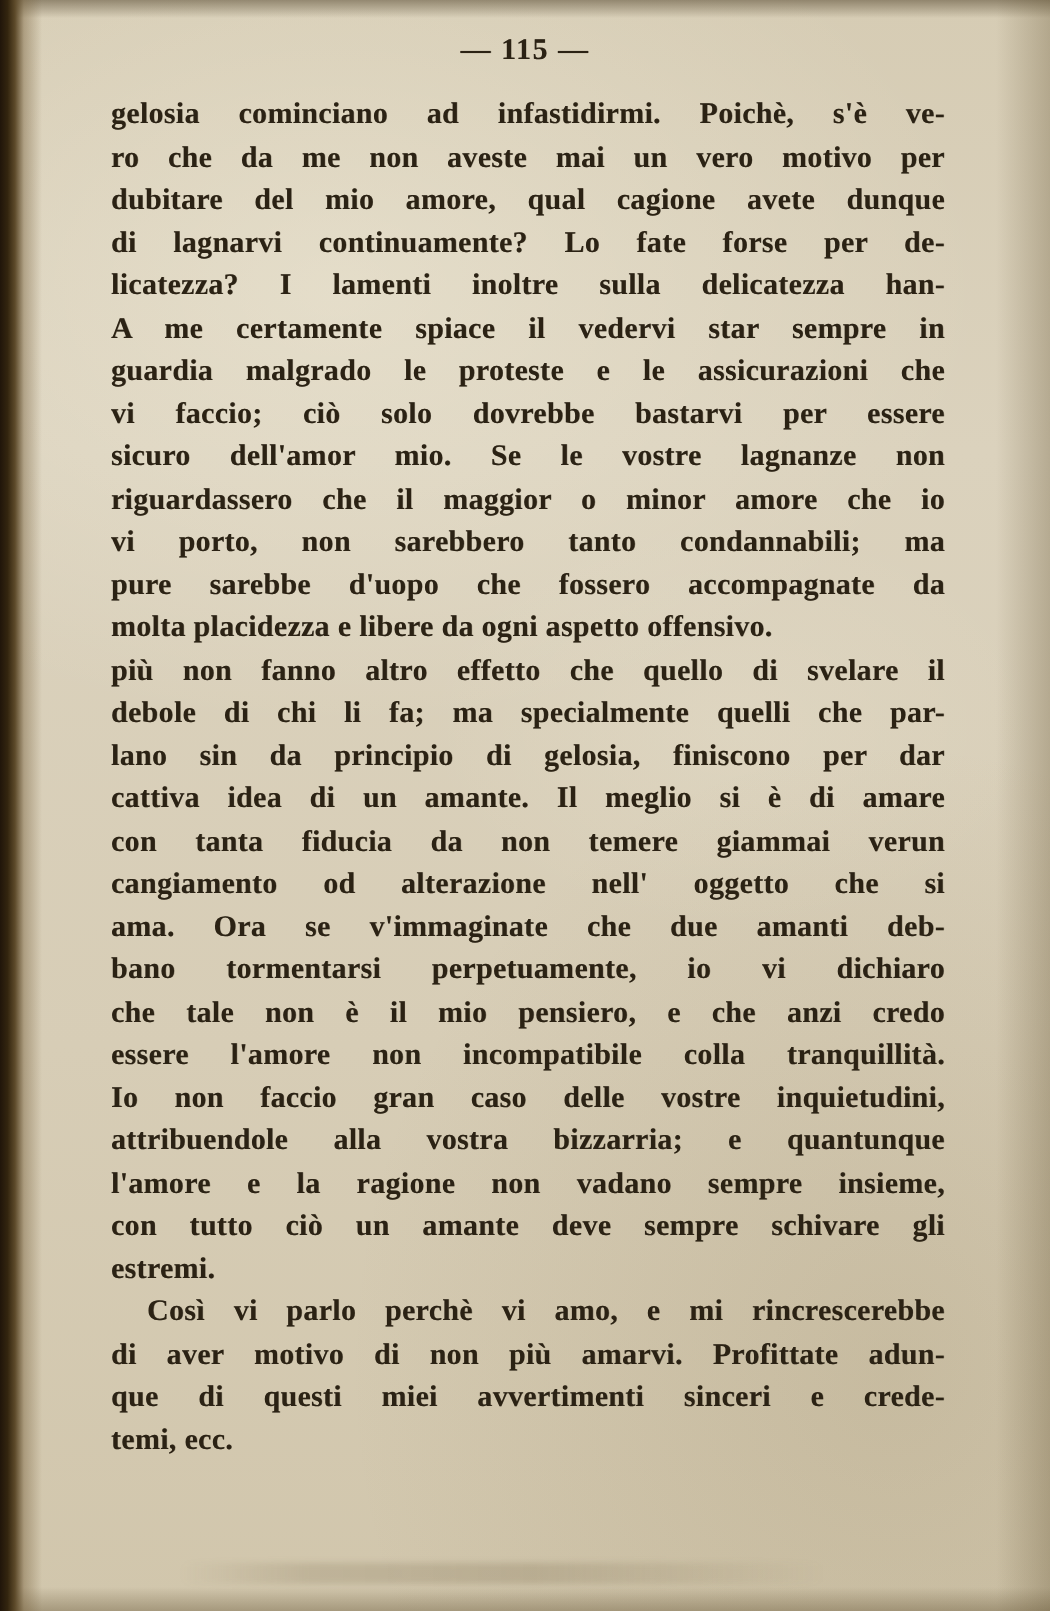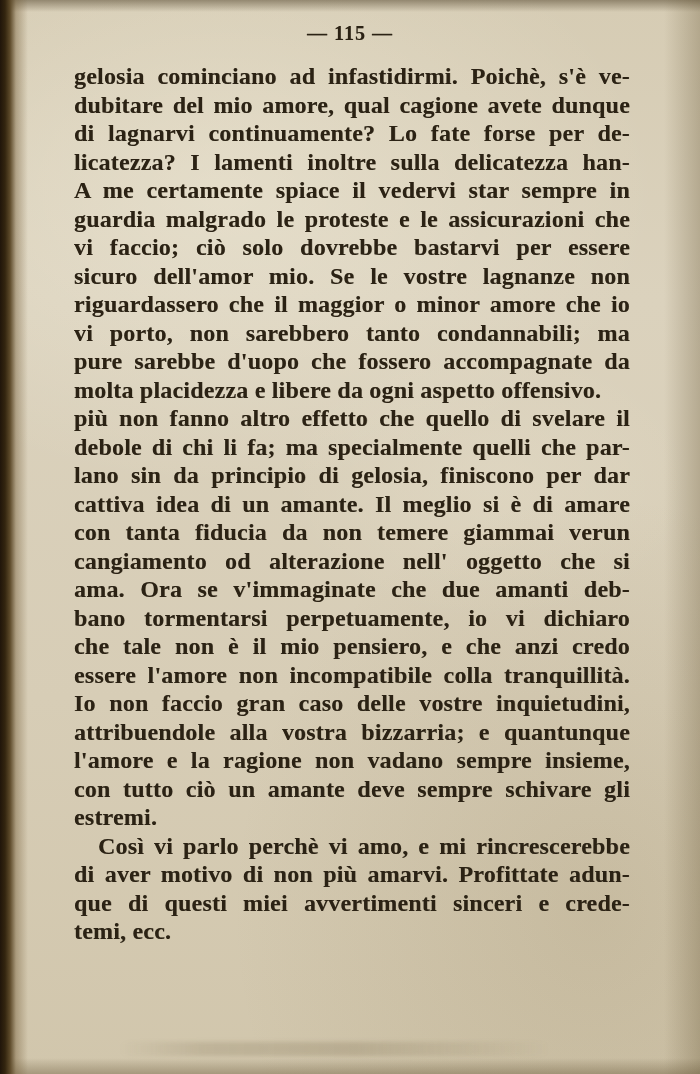--- a/index.html
+++ b/index.html
@@ -43,21 +43,21 @@
     font-size:20px; font-weight:700;
     letter-spacing:1px;
     color:#2b2214;
     text-shadow:0.3px 0.3px 0 rgba(43,34,20,0.45);
   }
   .text-block {
     position:absolute; left:74px; top:62px; width:556px;
     color:#2b2214;
   }
   .line {
-    font-size:24px;
+    font-size:20px;
     font-weight:700;
     line-height:28.5px;
     height:28.5px;
     letter-spacing:0.2px;
     text-align:justify;
     text-align-last:justify;
     white-space:normal;
     text-shadow:0.3px 0.3px 0 rgba(43,34,20,0.40);
   }
   .line.end { text-align-last:left; }
@@ -77,20 +77,21 @@
 <div class="paper"></div>
 <div class="edge-top"></div>
 <div class="edge-right"></div>
 <div class="edge-bottom"></div>
 <div class="edge-left"></div>
 
 <div class="page-number">— 115 —</div>
 
 <div class="text-block" id="text-block">
     <div class="line">gelosia cominciano ad infastidirmi. Poichè, s'è ve-</div>
+    <div class="line">ro che da me non aveste mai un vero motivo per</div>
     <div class="line">dubitare del mio amore, qual cagione avete dunque</div>
     <div class="line">di lagnarvi continuamente? Lo fate forse per de-</div>
     <div class="line">licatezza? I lamenti inoltre sulla delicatezza han-</div>
     <div class="line">A me certamente spiace il vedervi star sempre in</div>
     <div class="line">guardia malgrado le proteste e le assicurazioni che</div>
     <div class="line">vi faccio; ciò solo dovrebbe bastarvi per essere</div>
     <div class="line">sicuro dell'amor mio. Se le vostre lagnanze non</div>
     <div class="line">riguardassero che il maggior o minor amore che io</div>
     <div class="line">vi porto, non sarebbero tanto condannabili; ma</div>
     <div class="line">pure sarebbe d'uopo che fossero accompagnate da</div>

